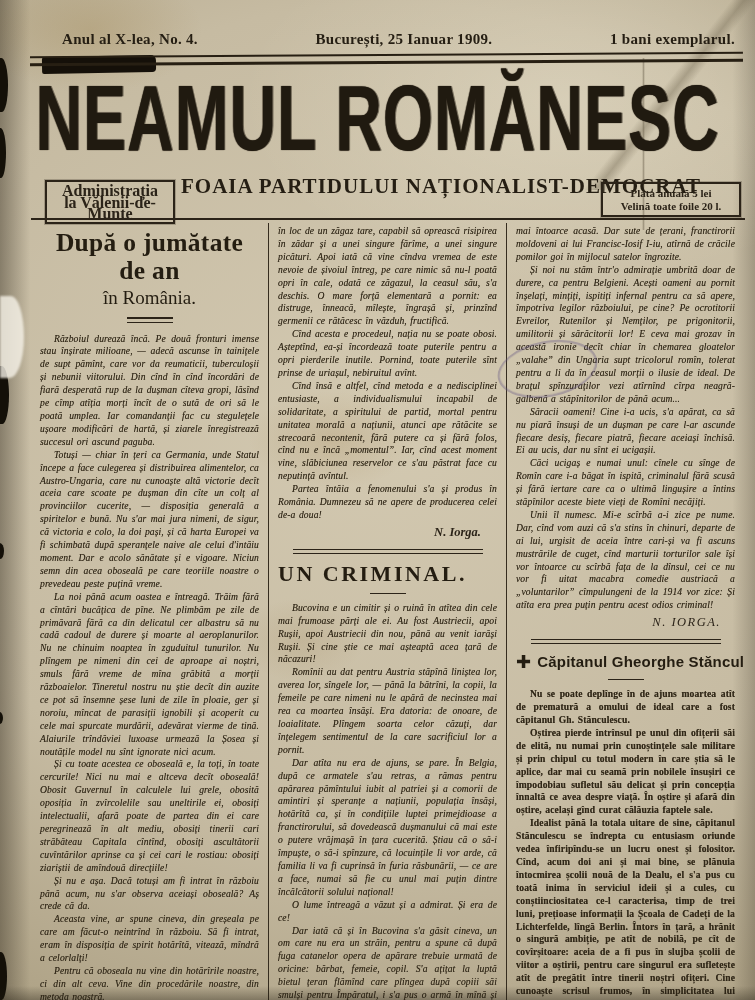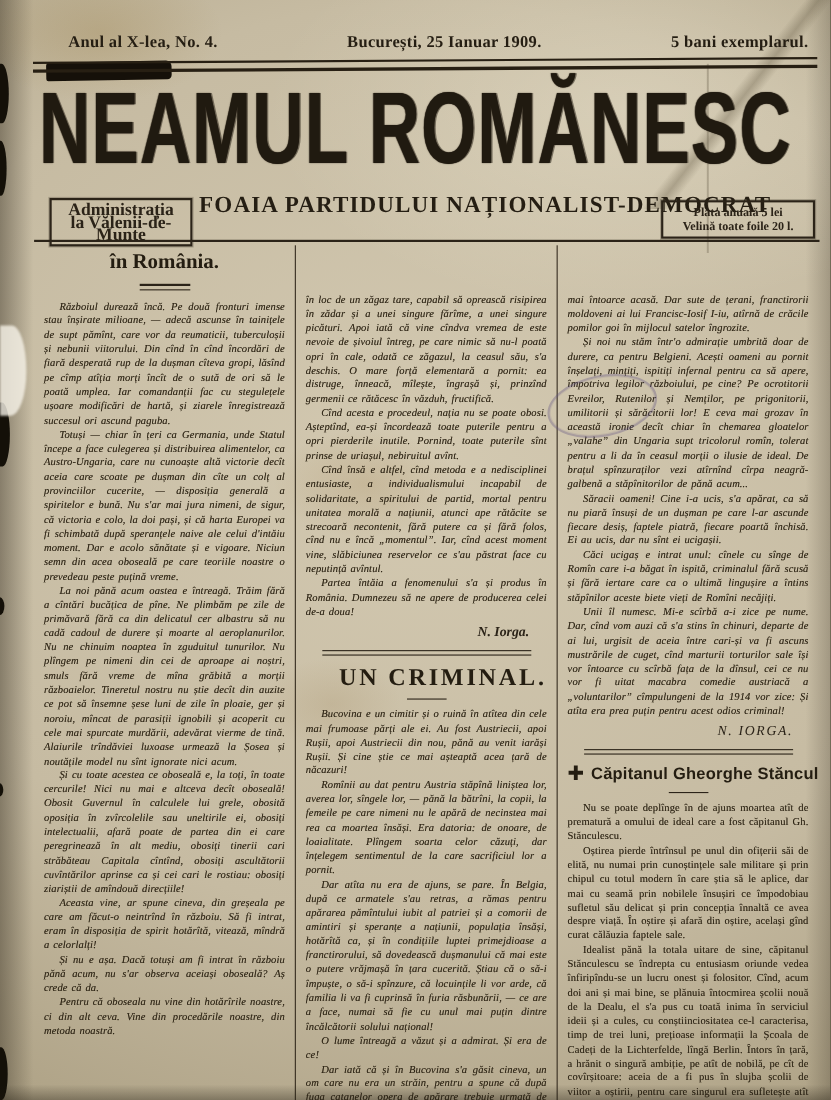--- a/index.html
+++ b/index.html
@@ -41,34 +41,34 @@
   .subrule{position:absolute;top:218px;left:31px;right:10px;border-top:2px solid #2b2318;}
   
   .cols{position:absolute;top:223px;left:31px;right:11px;bottom:0;display:flex;}
   .col{flex:1 1 0;padding:2px 9px 0;overflow:hidden;}
   .col + .col{border-left:1.3px solid #352c1e;}
   .blk{margin:0;}
   .blk-p,.blk-pcont,.blk-proman{
     font-size:9.6px;line-height:12.9px;text-align:justify;font-style:italic;
     text-indent:14px;letter-spacing:0.1px;word-spacing:1px;color:#302717;
     text-shadow:0 0 0.5px rgba(48,39,23,0.55);}
-  .blk-pcont{text-indent:0;margin-top:42px;}
-  .blk-proman{font-style:normal;}
+  .blk-pcont{text-indent:0;}
+  .blk-proman{font-style:normal;font-weight:bold;}
   .blk-hxl{font-size:25.5px;font-weight:bold;text-align:center;line-height:1.08;
     margin-top:4px;letter-spacing:0.3px;color:#241d11;}
-  .blk-hsub{font-size:19px;font-weight:bold;text-align:center;margin-top:3px;color:#241d11;}
+  .blk-hsub{font-size:19px;font-weight:normal;text-align:center;margin-top:3px;color:#241d11;}
   .blk-divshort{width:46px;height:2.5px;margin:8px auto 10px;
     border-top:2px solid #2b2318;border-bottom:1px solid #2b2318;}
   .blk-sig{text-align:right;font-style:italic;font-weight:bold;font-size:12.5px;
     padding-right:16px;margin:3px 0 4px;}
   .blk-sigcaps{text-align:right;font-style:italic;font-size:12.5px;letter-spacing:1.5px;
     padding-right:14px;margin:3px 0 4px;}
   .blk-divdouble{width:190px;height:3px;margin:9px auto 7px;
     border-top:1.6px solid #2b2318;border-bottom:1.6px solid #2b2318;}
-  .blk-hlg{font-size:22px;font-weight:bold;text-align:right;letter-spacing:2.5px;
+  .blk-hlg{font-size:22px;font-weight:bold;text-align:left;letter-spacing:2.5px;
     margin:4px 0 2px;color:#241d11;}
   .blk-dash{width:36px;margin:6px auto 8px;border-top:1.6px solid #2b2318;}
   .blk-hmd{font-size:15px;font-weight:bold;text-align:center;margin:5px 0 2px;
     font-family:"Liberation Sans","DejaVu Sans",sans-serif;letter-spacing:0.2px;color:#241d11;
     white-space:nowrap;}
   .blk-hmd .cross{font-size:18px;margin-right:6px;vertical-align:-1px;}
   
   .ink-bar{position:absolute;left:42px;top:56px;width:114px;height:17px;background:#151009;
     border-radius:3px 5px 4px 2px;transform:rotate(-1deg);}
   .edge-blob{position:absolute;left:-3px;background:#141008;border-radius:0 60% 55% 0/0 50% 50% 0;}
@@ -94,71 +94,72 @@
   <div class="edge-blob" style="top:543px;width:7px;height:16px;"></div>
   <div class="edge-blob" style="top:712px;width:6px;height:12px;"></div>
   <div class="edge-blob" style="top:952px;width:10px;height:48px;"></div>
   <div class="tear-light"></div>
   <div class="crease-v"></div>
   <div class="crease-d"></div>
 
   <div class="topline">
     <span>Anul al X-lea, No. 4.</span>
     <span>București, 25 Ianuar 1909.</span>
-    <span>5 bani exemplarul.</span>
+    <span>1 bani exemplarul.</span>
   </div>
   <div class="header-rule"></div>
 
   <div class="masthead">NEAMUL ROMĂNESC</div>
 
   <div class="subrow">
     <div class="admin-box">
       <div>Administrația</div>
       <div>la Vălenii-de-Munte</div>
     </div>
     <div class="subtitle">FOAIA PARTIDULUI NAȚIONALIST-DEMOCRAT</div>
     <div class="price-box">
       <div>Plata anuală 5 lei</div>
       <div>Velină toate foile 20 l.</div>
     </div>
   </div>
   <div class="subrule"></div>
 
   <div class="cols">
     <div class="col">
+        <div class="blk blk-hxl">După o jumătate de an</div>
         <div class="blk blk-hsub">în România.</div>
         <div class="blk blk-divshort"></div>
         <p class="blk blk-p">Războiul durează încă. Pe două fronturi imense stau înșirate milioane, — adecă ascunse în tainițele de supt pămînt, care vor da reumaticii, tuberculoșii și nebunii viitorului. Din cînd în cînd încordări de fiară desperată rup de la dușman cîteva gropi, lăsînd pe cîmp atîția morți încît de o sută de ori să le poată umplea. Iar comandanții fac cu stegulețele ușoare modificări de hartă, și ziarele înregistrează succesul ori ascund paguba.</p>
         <p class="blk blk-p">Totuși — chiar în țeri ca Germania, unde Statul începe a face culegerea și distribuirea alimentelor, ca Austro-Ungaria, care nu cunoaște altă victorie decît aceia care scoate pe dușman din cîte un colț al provinciilor cucerite, — disposiția generală a spiritelor e bună. Nu s'ar mai jura nimeni, de sigur, că victoria e colo, la doi pași, și că harta Europei va fi schimbată după speranțele naive ale celui d'intăiu moment. Dar e acolo sănătate și e vigoare. Niciun semn din acea oboseală pe care teoriile noastre o prevedeau peste puțină vreme.</p>
         <p class="blk blk-p">La noi pănă acum oastea e întreagă. Trăim fără a cîntări bucățica de pîne. Ne plimbăm pe zile de primăvară fără ca din delicatul cer albastru să nu cadă cadoul de durere și moarte al aeroplanurilor. Nu ne chinuim noaptea în zguduitul tunurilor. Nu plîngem pe nimeni din cei de aproape ai noștri, smuls fără vreme de mîna grăbită a morții războaielor. Tineretul nostru nu știe decît din auzite ce pot să însemne șese luni de zile în ploaie, ger și noroiu, mîncat de parasiții ignobili și acoperit cu cele mai spurcate murdării, adevărat vierme de tină. Alaiurile trîndăviei luxoase urmează la Șosea și noutățile model nu sînt ignorate nici acum.</p>
         <p class="blk blk-p">Și cu toate acestea ce oboseală e, la toți, în toate cercurile! Nici nu mai e altceva decît oboseală! Obosit Guvernul în calculele lui grele, obosită oposiția în zvîrcolelile sau uneltirile ei, obosiți intelectualii, afară poate de partea din ei care peregrinează în alt mediu, obosiți tinerii cari străbăteau Capitala cîntînd, obosiți ascultătorii cuvîntărilor aprinse ca și cei cari le rostiau: obosiți ziariștii de amîndouă direcțiile!</p>
+        <p class="blk blk-p">Și nu e așa. Dacă totuși am fi intrat în războiu pănă acum, nu s'ar observa aceiași oboseală? Aș crede că da.</p>
         <p class="blk blk-p">Aceasta vine, ar spune cineva, din greșeala pe care am făcut-o neintrînd în războiu. Să fi intrat, eram în disposiția de spirit hotărîtă, vitează, mîndră a celorlalți!</p>
-        <p class="blk blk-p">Și nu e așa. Dacă totuși am fi intrat în războiu pănă acum, nu s'ar observa aceiași oboseală? Aș crede că da.</p>
         <p class="blk blk-p">Pentru că oboseala nu vine din hotărîrile noastre, ci din alt ceva. Vine din procedările noastre, din metoda noastră.</p>
       </div>
     <div class="col">
         <p class="blk blk-pcont">în loc de un zăgaz tare, capabil să oprească risipirea în zădar și a unei singure fărîme, a unei singure picături. Apoi iată că vine cîndva vremea de este nevoie de șivoiul întreg, pe care nimic să nu-l poată opri în cale, odată ce zăgazul, la ceasul său, s'a deschis. O mare forță elementară a pornit: ea distruge, înneacă, mîlește, îngrașă și, prinzînd germenii ce rătăcesc în văzduh, fructifică.</p>
         <p class="blk blk-p">Cînd acesta e procedeul, nația nu se poate obosi. Așteptînd, ea-și încordează toate puterile pentru a opri pierderile inutile. Pornind, toate puterile sînt prinse de uriașul, nebiruitul avînt.</p>
         <p class="blk blk-p">Cînd însă e altfel, cînd metoda e a nedisciplinei entusiaste, a individualismului incapabil de solidaritate, a spiritului de partid, mortal pentru unitatea morală a națiunii, atunci ape rătăcite se strecoară necontenit, fără putere ca și fără folos, cînd nu e încă „momentul”. Iar, cînd acest moment vine, slăbiciunea reservelor ce s'au păstrat face cu neputință avîntul.</p>
         <p class="blk blk-p">Partea întăia a fenomenului s'a și produs în România. Dumnezeu să ne apere de producerea celei de-a doua!</p>
         <div class="blk blk-sig">N. Iorga.</div>
         <div class="blk blk-divdouble"></div>
         <div class="blk blk-hlg">UN CRIMINAL.</div>
         <div class="blk blk-dash"></div>
         <p class="blk blk-p">Bucovina e un cimitir și o ruină în atîtea din cele mai frumoase părți ale ei. Au fost Austriecii, apoi Rușii, apoi Austriecii din nou, pănă au venit iarăși Rușii. Și cine știe ce mai așteaptă acea țară de năcazuri!</p>
         <p class="blk blk-p">Romînii au dat pentru Austria stăpînă liniștea lor, averea lor, sîngele lor, — pănă la bătrîni, la copii, la femeile pe care nimeni nu le apără de necinstea mai rea ca moartea însăși. Era datoria: de onoare, de loaialitate. Plîngem soarta celor căzuți, dar înțelegem sentimentul de la care sacrificiul lor a pornit.</p>
         <p class="blk blk-p">Dar atîta nu era de ajuns, se pare. În Belgia, după ce armatele s'au retras, a rămas pentru apărarea pămîntului iubit al patriei și a comorii de amintiri și speranțe a națiunii, populația însăși, hotărîtă ca, și în condițiile luptei primejdioase a franctirorului, să dovedească dușmanului că mai este o putere vrăjmașă în țara cucerită. Știau că o să-i împuște, o să-i spînzure, că locuințile li vor arde, că familia li va fi cuprinsă în furia răsbunării, — ce are a face, numai să fie cu unul mai puțin dintre încălcătorii solului național!</p>
         <p class="blk blk-p">O lume întreagă a văzut și a admirat. Și era de ce!</p>
         <p class="blk blk-p">Dar iată că și în Bucovina s'a găsit cineva, un om care nu era un străin, pentru a spune că după fuga catanelor opera de apărare trebuie urmată de oricine: bărbat, femeie, copil. S'a ațițat la luptă bietul țeran flămînd care plîngea după copiii săi smulși pentru Împăratul, i s'a pus o armă în mînă și l-au așezat de pîndă la trecători. Cînd va trece Rusul, să tragă!</p>
       </div>
     <div class="col">
         <p class="blk blk-pcont">mai întoarce acasă. Dar sute de țerani, franctirorii moldoveni ai lui Francisc-Iosif I-iu, atîrnă de crăcile pomilor goi în mijlocul satelor îngrozite.</p>
         <p class="blk blk-p">Și noi nu stăm într'o admirație umbrită doar de durere, ca pentru Belgieni. Acești oameni au pornit înșelați, mințiți, ispitiți infernal pentru ca să apere, împotriva legilor războiului, pe cine? Pe ocrotitorii Evreilor, Rutenilor și Nemților, pe prigonitorii, umilitorii și sărăcitorii lor! E ceva mai grozav în această ironie decît chiar în chemarea gloatelor „valahe” din Ungaria supt tricolorul romîn, tolerat pentru a li da în ceasul morții o ilusie de ideal. De brațul spînzuraților vezi atîrnînd cîrpa neagră-galbenă a stăpînitorilor de pănă acum...</p>
-        <p class="blk blk-p">Săracii oameni! Cine i-a ucis, s'a apărat, ca să nu piară însuși de un dușman pe care l-ar ascunde fiecare desiș, faptele piatră, fiecare poartă închisă. Ei au ucis, dar nu sînt ei ucigașii.</p>
-        <p class="blk blk-p">Căci ucigaș e intrat unul: cînele cu sînge de Romîn care i-a băgat în ispită, criminalul fără scusă și fără iertare care ca o ultimă lingușire a întins stăpînilor aceste biete vieți de Romîni necăjiți.</p>
+        <p class="blk blk-p">Săracii oameni! Cine i-a ucis, s'a apărat, ca să nu piară însuși de un dușman pe care l-ar ascunde fiecare desiș, fiecare piatră, fiecare aceiași închisă. Ei au ucis, dar nu sînt ei ucigașii.</p>
+        <p class="blk blk-p">Căci ucigaș e numai unul: cînele cu sînge de Romîn care i-a băgat în ispită, criminalul fără scusă și fără iertare care ca o ultimă lingușire a întins stăpînilor aceste biete vieți de Romîni necăjiți.</p>
         <p class="blk blk-p">Unii îl numesc. Mi-e scîrbă a-i zice pe nume. Dar, cînd vom auzi că s'a stins în chinuri, departe de ai lui, urgisit de aceia între cari-și va fi ascuns mustrările de cuget, cînd marturii torturilor sale își vor întoarce cu scîrbă fața de la dînsul, cei ce nu vor fi uitat macabra comedie austriacă a „voluntarilor” cîmpulungeni de la 1914 vor zice: Și atîta era prea puțin pentru acest odios criminal!</p>
         <div class="blk blk-sigcaps">N. IORGA.</div>
         <div class="blk blk-divdouble"></div>
         <div class="blk blk-hmd"><span class="cross">✚</span><span>Căpitanul Gheorghe Stănculescu</span></div>
         <div class="blk blk-dash"></div>
         <p class="blk blk-proman">Nu se poate deplînge în de ajuns moartea atît de prematură a omului de ideal care a fost căpitanul Gh. Stănculescu.</p>
         <p class="blk blk-proman">Oștirea pierde întrînsul pe unul din ofițerii săi de elită, nu numai prin cunoștințele sale militare și prin chipul cu totul modern în care știa să le aplice, dar mai cu seamă prin nobilele însușiri ce împodobiau sufletul său delicat și prin concepția înnaltă ce avea despre viață. În oștire și afară din oștire, același gînd curat călăuzia faptele sale.</p>
         <p class="blk blk-proman">Idealist pănă la totala uitare de sine, căpitanul Stănculescu se îndrepta cu entusiasm oriunde vedea înfiripîndu-se un lucru onest și folositor. Cînd, acum doi ani și mai bine, se plănuia întocmirea școlii nouă de la Dealu, el s'a pus cu toată inima în serviciul ideii și a cules, cu conștiinciositatea ce-l caracterisa, timp de trei luni, prețioase informații la Școala de Cadeți de la Lichterfelde, lîngă Berlin. Întors în țară, a hrănit o singură ambiție, pe atît de nobilă, pe cît de covîrșitoare: aceia de a fi pus în slujba școlii de viitor a oștirii, pentru care singurul era sufletește atît de pregătit între tinerii noștri ofițeri. Cine cunoaște scrisul frumos, în simplicitatea lui neprefăcută, admirabilele pagini duioase din «Spovedanie», din «Mulțămire sufletească», înnaltele preocupări morale din «Chestiuni de educație și învățămînt militar» ale defunctului căpitan</p>
       </div>
   </div>

